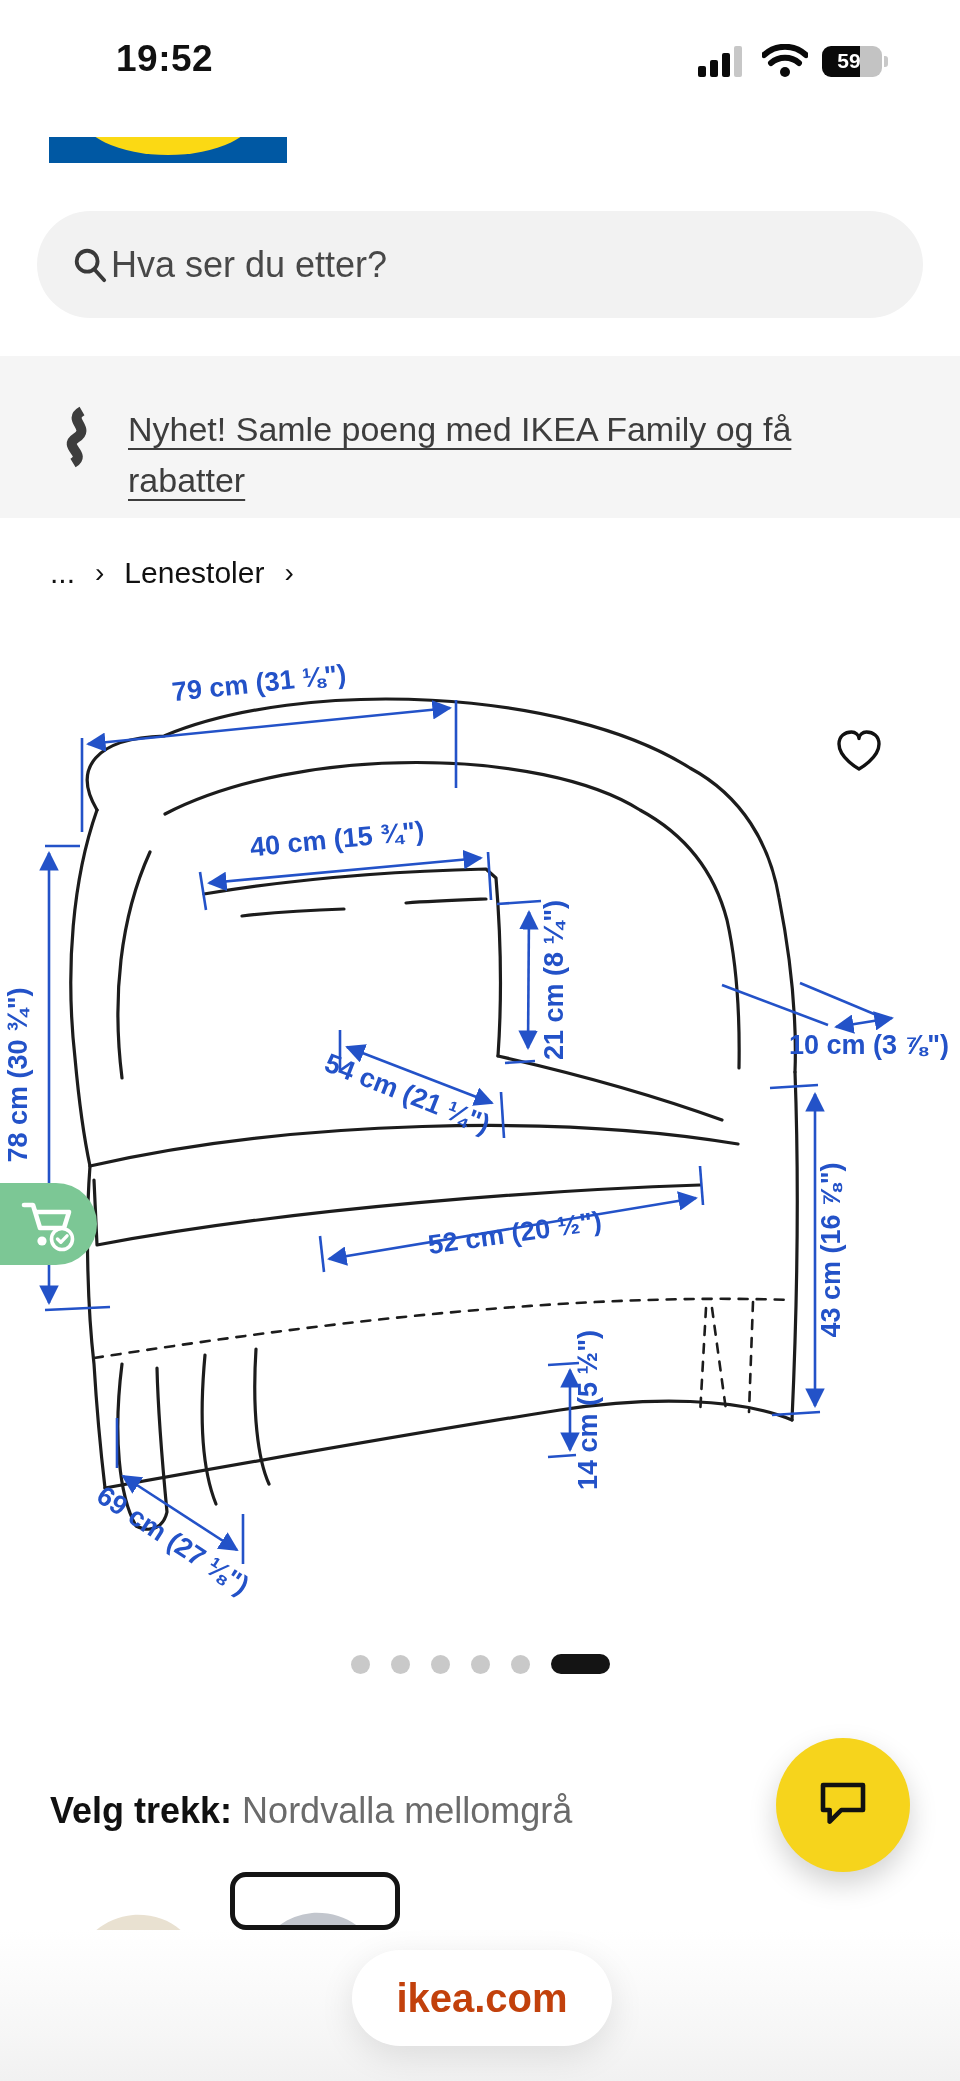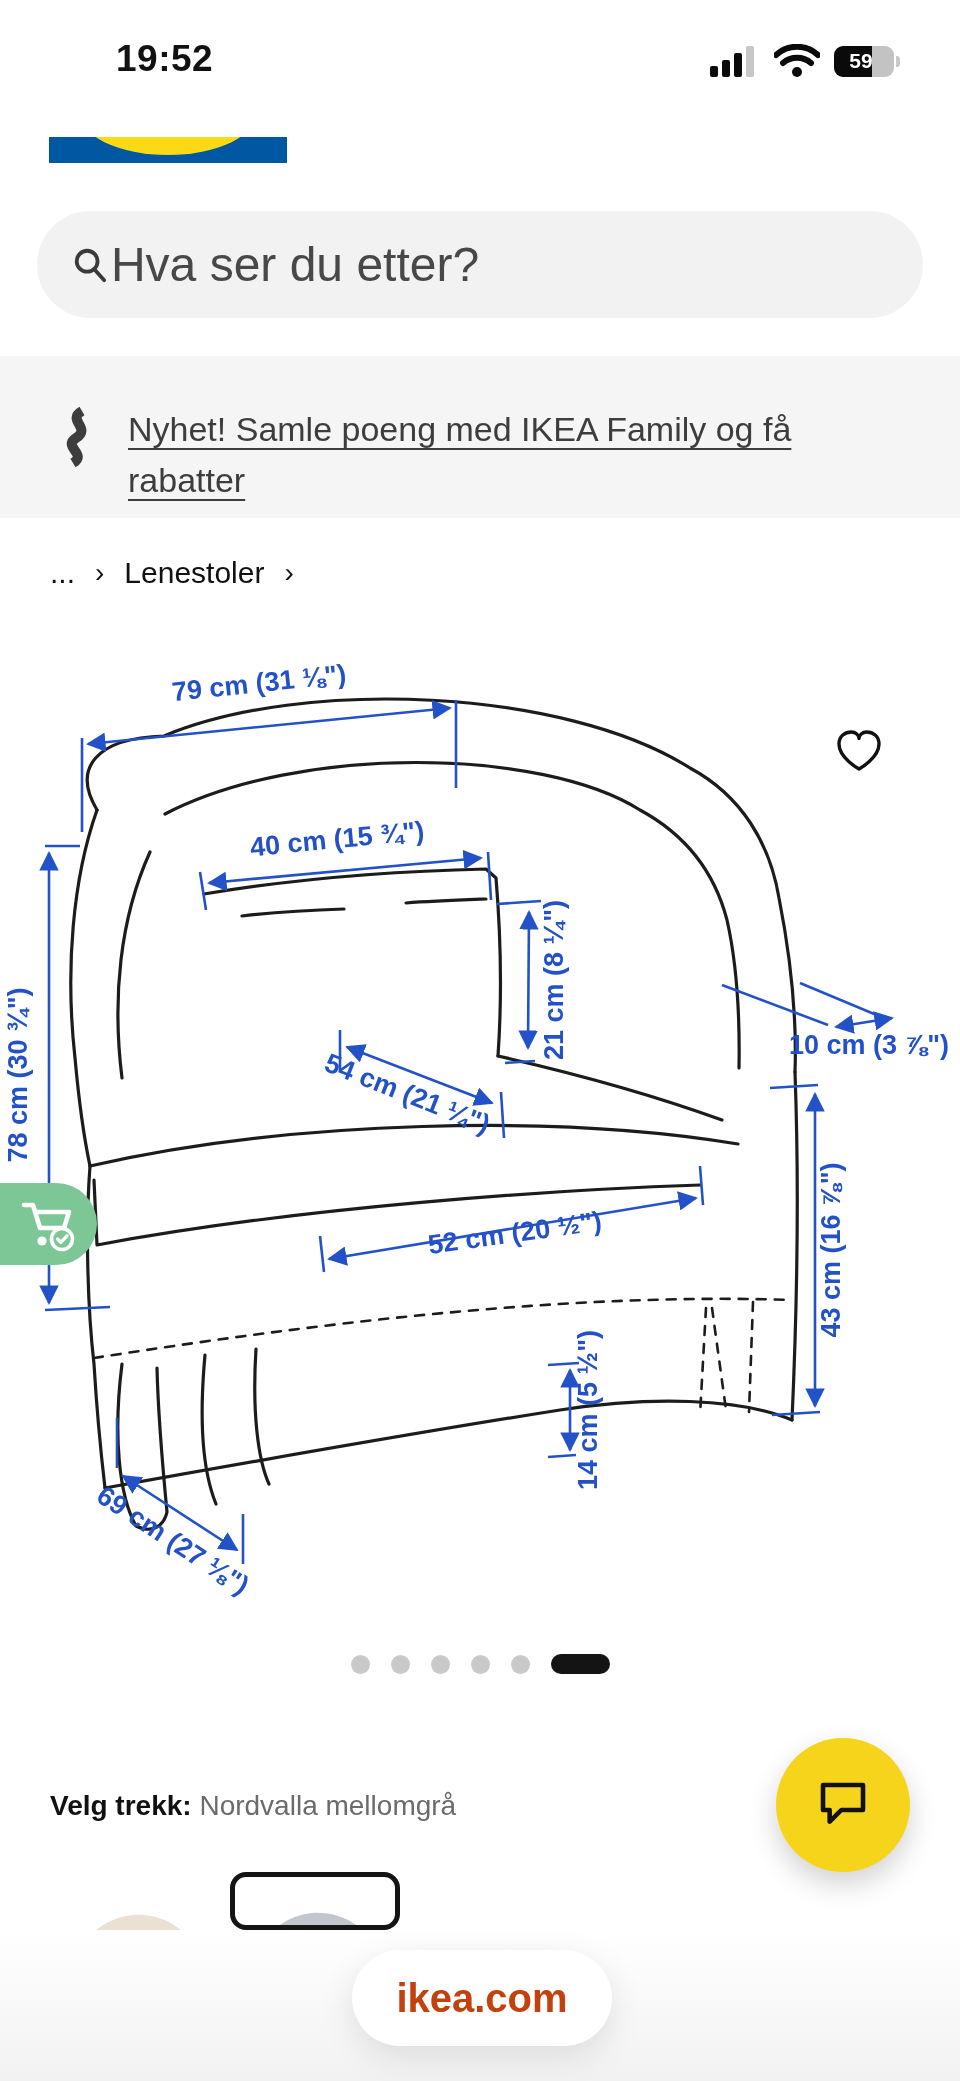--- a/index.html
+++ b/index.html
@@ -2,37 +2,37 @@
 <html><head>
 <meta charset="utf-8">
 <style>
   html,body{margin:0;padding:0;background:#fff;}
   body{width:960px;height:2081px;position:relative;overflow:hidden;
        font-family:"Liberation Sans","DejaVu Sans",sans-serif;color:#111;}
   .abs{position:absolute;}
 
   
   .status-time{left:84px;top:38px;font-size:37px;font-weight:bold;letter-spacing:.5px;margin-left:32px;}
-  .status-icons{right:66px;top:44px;display:flex;align-items:center;gap:14px;}
+  .status-icons{right:78px;top:44px;display:flex;align-items:center;gap:14px;}
   .batt{position:relative;width:60px;height:31px;border-radius:9px;
         background:linear-gradient(90deg,#0a0a0a 0 63%,#c3c3c3 63%);
         display:flex;align-items:center;justify-content:center;}
   .batt span{color:#fff;font-size:21px;font-weight:bold;margin-right:6px;}
   .batt::after{content:"";position:absolute;right:-6px;top:10px;width:4px;height:11px;
                background:#c9c9c9;border-radius:0 3px 3px 0;}
 
   
   .logo-frag{left:49px;top:137px;width:238px;height:26px;background:#0058A3;overflow:hidden;}
   .logo-frag .oval{position:absolute;left:30px;top:-68px;width:178px;height:86px;
                    background:#FBD914;border-radius:50%;}
 
   
   .search-pill{left:37px;top:211px;width:886px;height:107px;background:#f2f2f2;
                border-radius:54px;display:flex;align-items:center;padding:0 34px;box-sizing:border-box;}
-  .search-pill input{border:none;background:transparent;outline:none;font-size:48px;
+  .search-pill input{border:none;background:transparent;outline:none;font-size:36px;
                      color:#333;width:100%;font-family:inherit;}
   .search-pill input::placeholder{color:#484848;opacity:1;}
 
   
   .banner{left:0;top:356px;width:960px;height:162px;background:#f5f5f5;
           display:flex;align-items:center;}
   .banner .squiggle{margin:0 32px 0 58px;flex:0 0 auto;}
   .banner a{color:#3d3d3d;font-size:34px;line-height:1.5;text-decoration:underline;
             text-underline-offset:7px;text-decoration-thickness:2px;display:block;width:700px;margin-top:36px;}
 
@@ -47,21 +47,21 @@
   .heart-btn{left:835px;top:729px;width:48px;height:44px;background:transparent;border:none;padding:0;cursor:pointer;}
   .cart-badge{left:0;top:1183px;width:97px;height:82px;background:#7cc795;
               border-radius:0 41px 41px 0;display:flex;align-items:center;justify-content:center;}
 
   
   .carousel{left:0;top:1654px;width:960px;display:flex;justify-content:center;align-items:center;gap:21px;}
   .dot{width:19px;height:19px;border-radius:50%;background:#c9c9c9;}
   .dot-active{width:59px;height:20px;border-radius:10px;background:#141414;}
 
   
-  .velg{left:50px;top:1790px;font-size:28px;}
+  .velg{left:50px;top:1790px;font-size:36px;}
   .velg b{color:#111;}
   .velg span{color:#6b6b6b;}
   .swatch-plain{left:67px;top:1893px;width:136px;height:37px;overflow:hidden;}
   .swatch-sel{left:230px;top:1872px;width:170px;height:58px;overflow:hidden;
               border:5px solid #141414;border-radius:16px;box-sizing:border-box;background:#fff;}
   .swatch-sel svg{margin:16px 0 0 13px;}
 
   
   .chat-fab{left:776px;top:1738px;width:134px;height:134px;border-radius:50%;background:#f6d41c;
             border:none;display:flex;align-items:center;justify-content:center;

